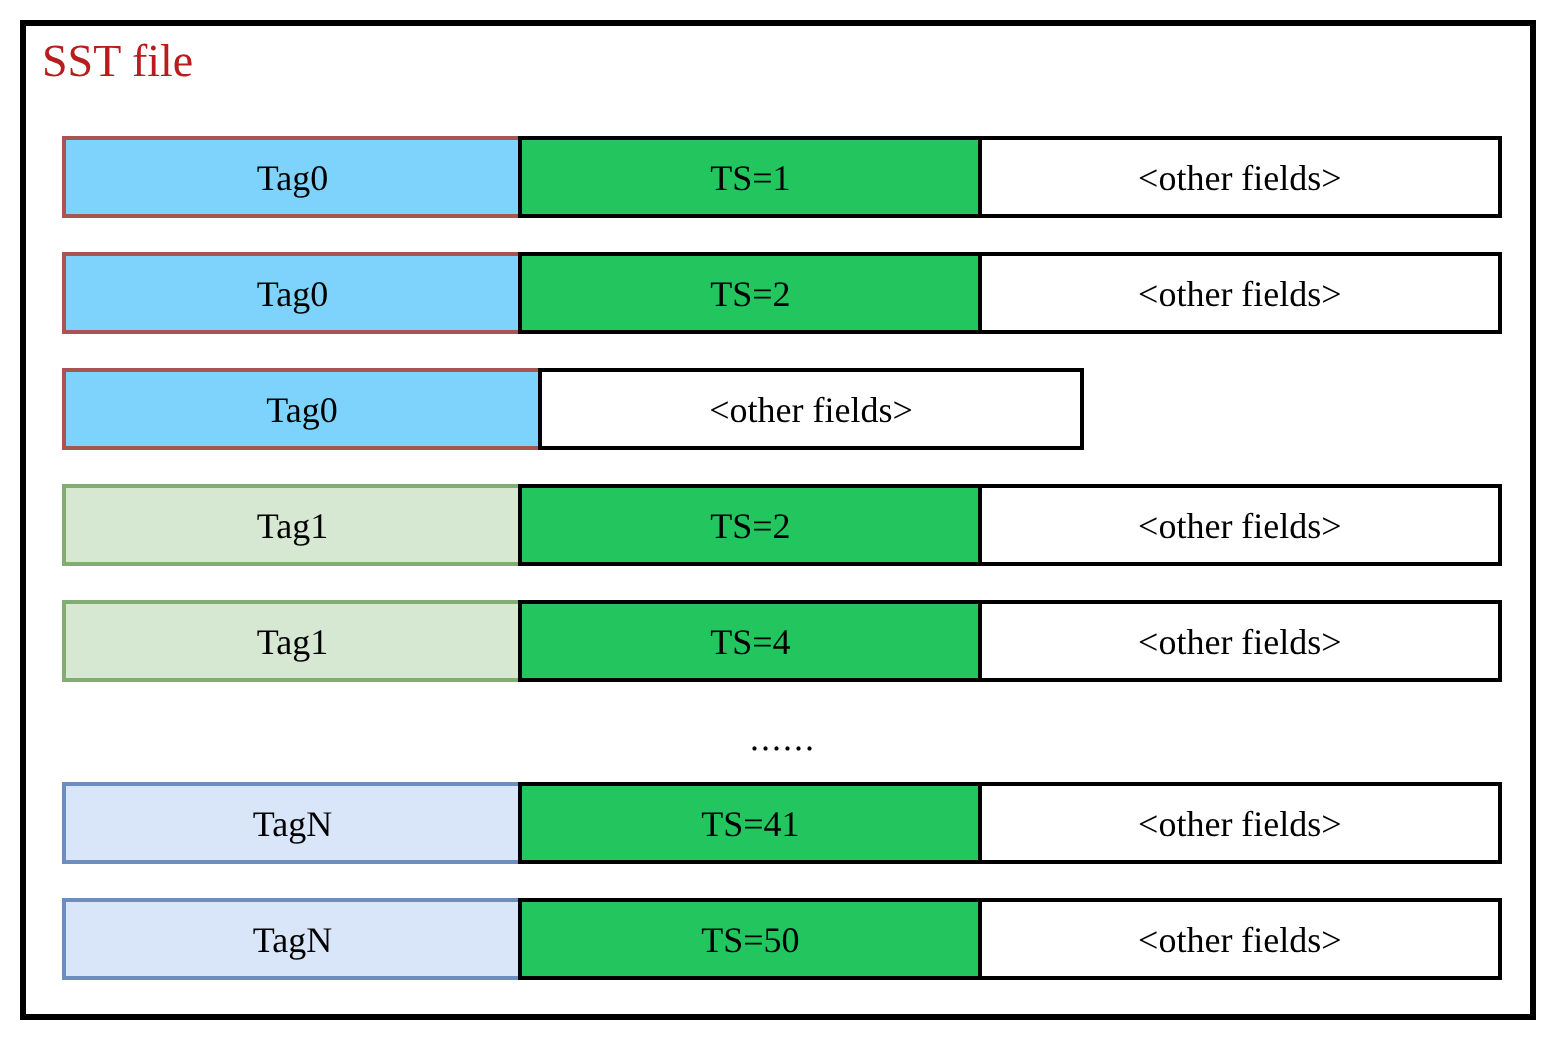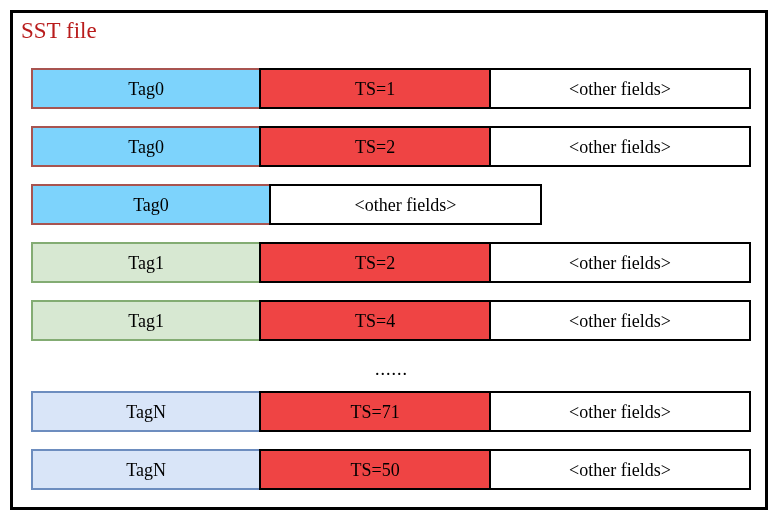--- a/index.html
+++ b/index.html
@@ -75,21 +75,21 @@
     width: 240px;
     border: 2px solid #000000;
     background: #ffffff;
   }
 
   .cell-ts {
     width: 241px;
     border: 2px solid #000000;
     border-left-width: 2px;
     margin-left: -2px;
-    background: #ef4444;
+    background: #22c55e;
   }
 
   .cell-other {
     width: 273px;
     border: 2px solid #000000;
     margin-left: -2px;
     background: #ffffff;
   }
 
   
@@ -165,21 +165,21 @@
         <div class="cell cell-ts">TS=4</div>
         <div class="cell cell-other">&lt;other fields&gt;</div>
       </div>
 
       <div class="ellipsis-row">
         <div class="ellipsis-dots">......</div>
       </div>
 
       <div class="record-row tag-blue">
         <div class="cell cell-tag">TagN</div>
-        <div class="cell cell-ts">TS=71</div>
+        <div class="cell cell-ts">TS=41</div>
         <div class="cell cell-other">&lt;other fields&gt;</div>
       </div>
 
       <div class="record-row tag-blue">
         <div class="cell cell-tag">TagN</div>
         <div class="cell cell-ts">TS=50</div>
         <div class="cell cell-other">&lt;other fields&gt;</div>
       </div>
 
     </div>

